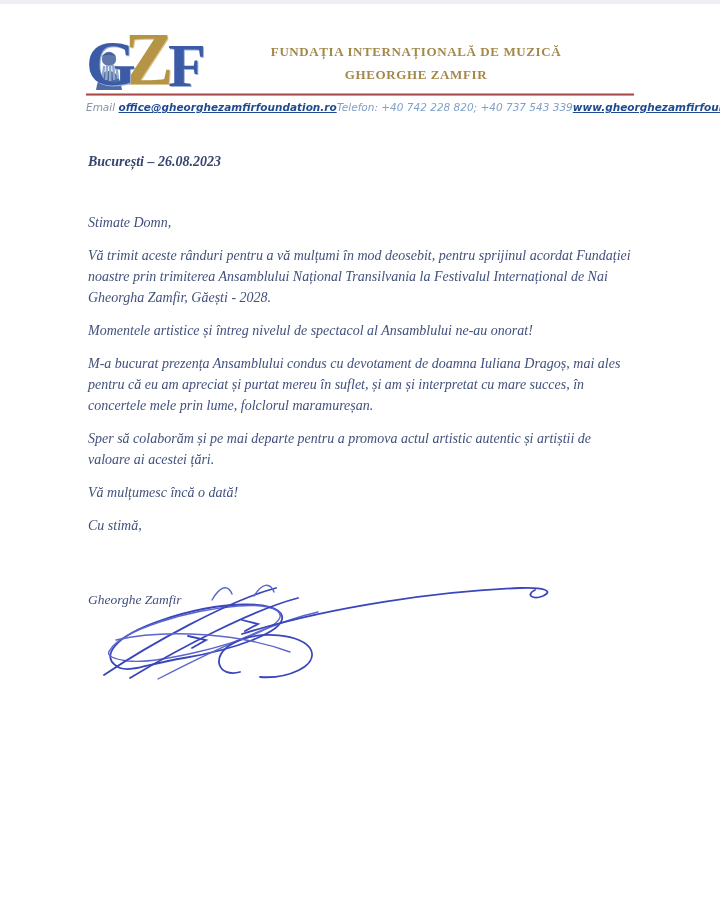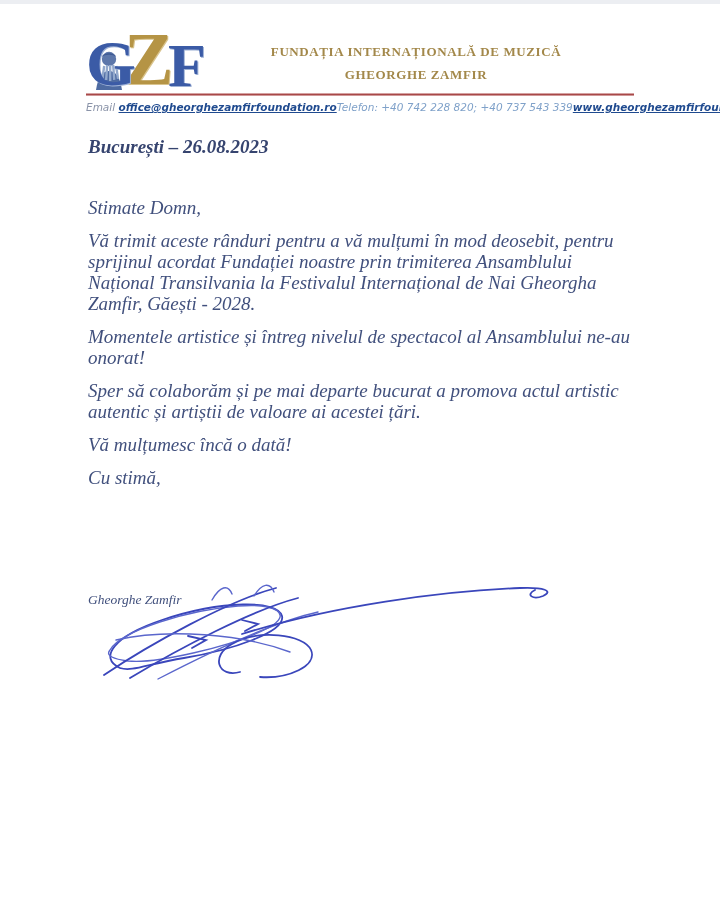--- a/index.html
+++ b/index.html
@@ -28,22 +28,22 @@
   .contact{
     position:absolute;left:86px;right:86px;top:97px;
     display:flex;justify-content:space-between;align-items:center;
     font-family:"DejaVu Sans","Liberation Sans",sans-serif;
     font-style:italic;font-size:10.5px;color:#8a93a8;white-space:nowrap;
   }
   .contact .link{color:#1f4a8f;font-weight:bold;text-decoration:underline;cursor:pointer;}
   .contact .phone{color:#7fa1c9;}
   
   .letter{
-    position:absolute;left:88px;top:132px;width:548px;
-    font-style:italic;font-size:19px;line-height:21px;color:#41507d;
+    position:absolute;left:88px;top:147px;width:548px;
+    font-style:italic;font-size:14px;line-height:21px;color:#41507d;
   }
   .letter p{margin:0 0 12px 0;}
   .letter .date{font-weight:bold;color:#36446f;margin-bottom:40px;}
   .letter .addressee{font-weight:bold;color:#36446f;margin-bottom:56px;}
   .letter .salutation{}
   .signer{
     position:absolute;left:88px;top:588px;
     font-style:italic;font-size:13.5px;color:#41507d;
   }
   .signature{position:absolute;left:92px;top:574px;width:500px;height:104px;}
@@ -87,21 +87,22 @@
     </span>
     <span class="phone">Telefon: +40 742 228 820; +40 737 543 339</span>
     <a class="link">www.gheorghezamfirfoundation.ro</a>
   </div>
 
   <div class="letter">
     <p class="date">București – 26.08.2023</p>
     <p class="salutation">Stimate Domn,</p>
     <p>Vă trimit aceste rânduri pentru a vă mulțumi în mod deosebit, pentru sprijinul acordat Fundației noastre prin trimiterea Ansamblului Național Transilvania la Festivalul Internațional de Nai Gheorgha Zamfir, Găești - 2028.</p>
     <p>Momentele artistice și întreg nivelul de spectacol al Ansamblului ne-au onorat!</p>
-    <p>Sper să colaborăm și pe mai departe bucurat a promova actul artistic autentic și artiștii de valoare ai acestei țări.</p>
+    <p>M-a bucurat prezența Ansamblului condus cu devotament de doamna Iuliana Dragoș, mai ales pentru că eu am apreciat și purtat mereu în suflet, și am și interpretat cu mare succes, în concertele mele prin lume, folclorul maramureșan.</p>
+    <p>Sper să colaborăm și pe mai departe pentru a promova actul artistic autentic și artiștii de valoare ai acestei țări.</p>
     <p>Vă mulțumesc încă o dată!</p>
     <p>Cu stimă,</p>
   </div>
 
   <div class="signer">Gheorghe Zamfir</div>
 
   <svg class="signature" viewBox="0 0 500 104">
     <path d="M28,90 C6,80 22,58 70,42 C130,22 186,22 190,38 C194,54 140,72 92,80 C55,86 40,94 28,90"></path>
     <path class="light" d="M18,72 C30,52 96,32 146,28 C184,25 202,36 176,50 C140,69 62,86 36,83 C22,81 13,78 18,72"></path>
     <path d="M12,97 C58,66 138,22 184,10"></path>

